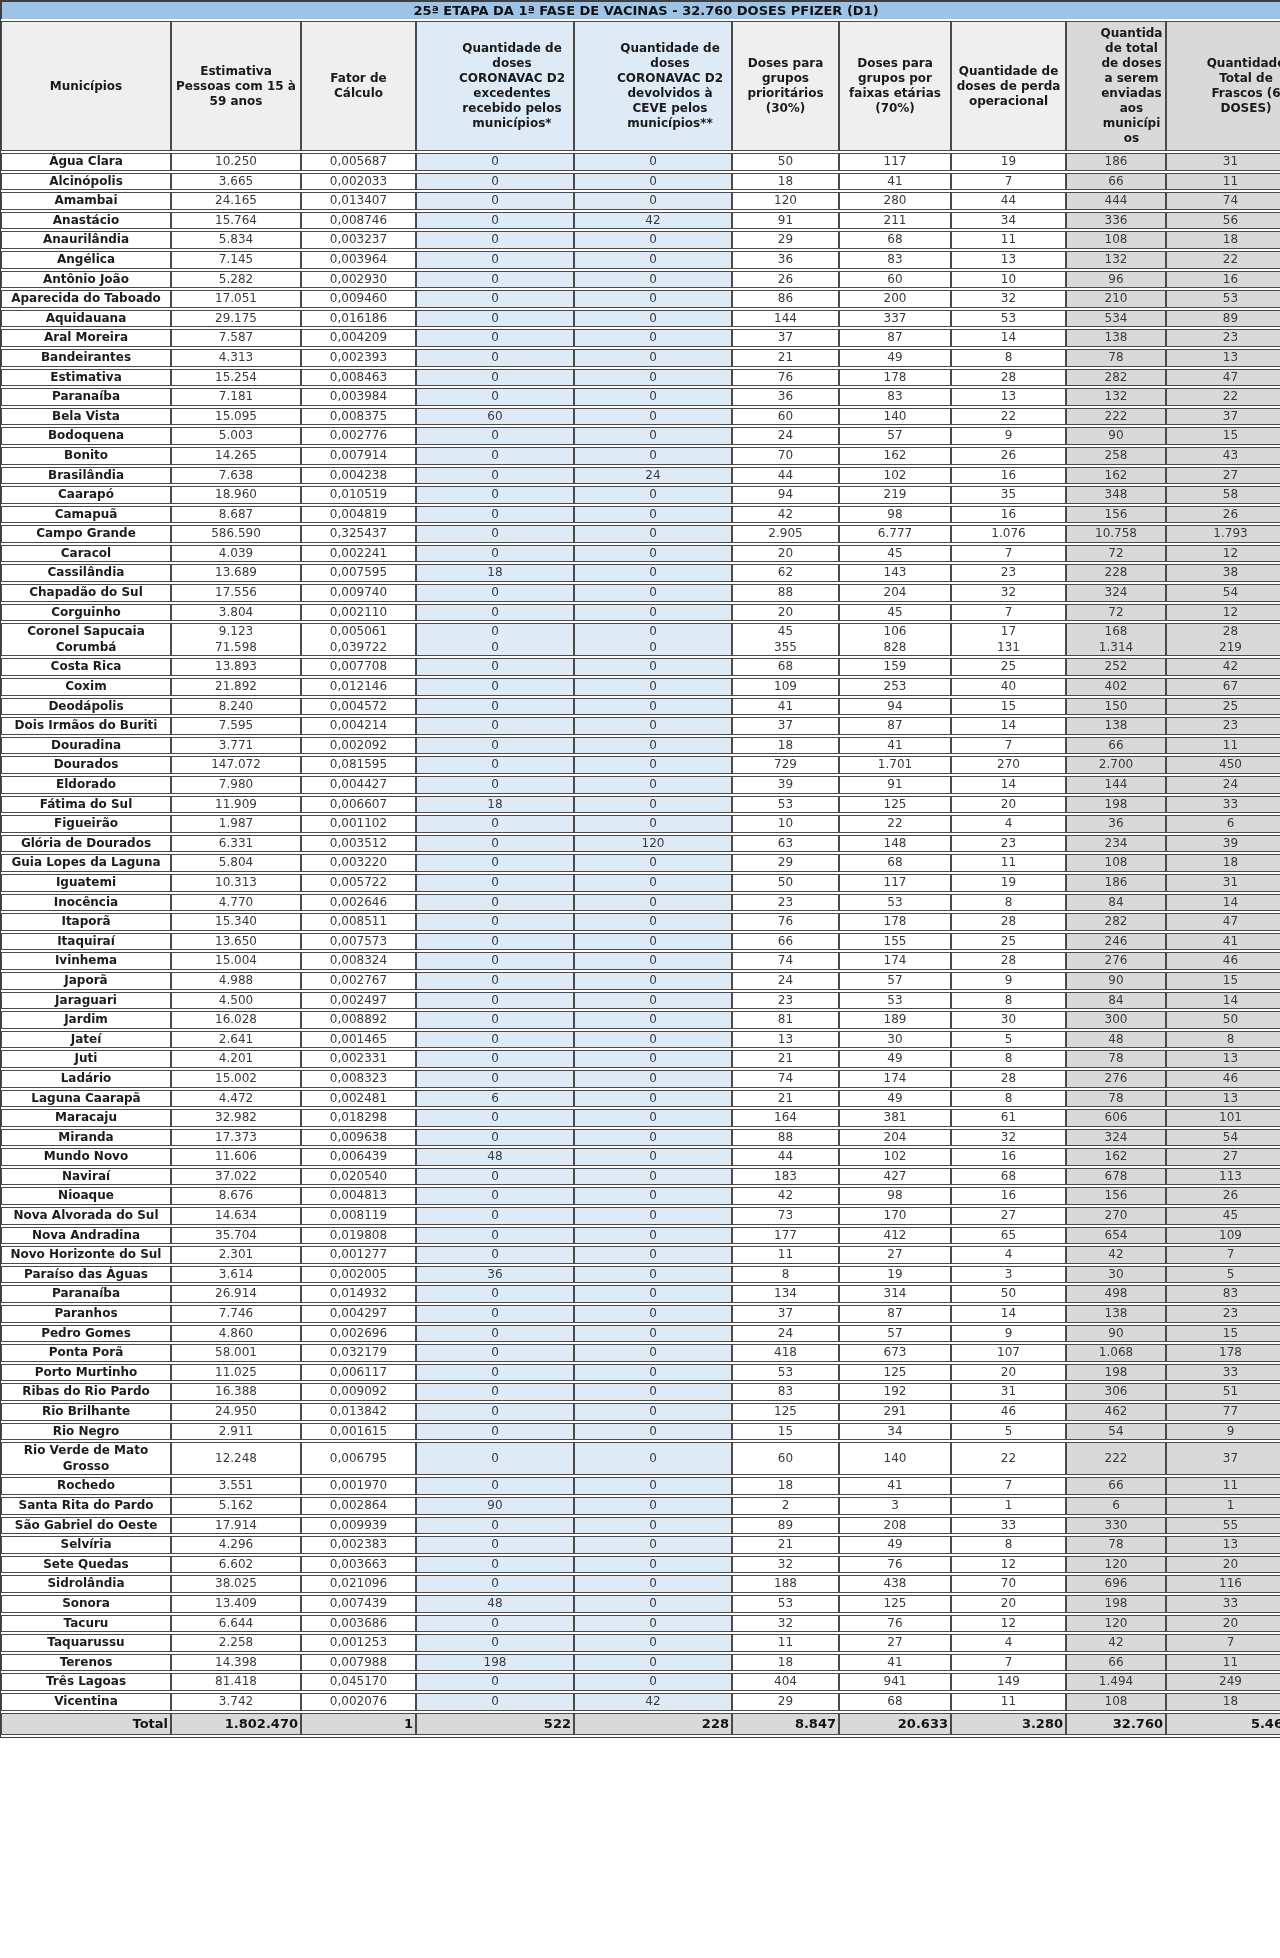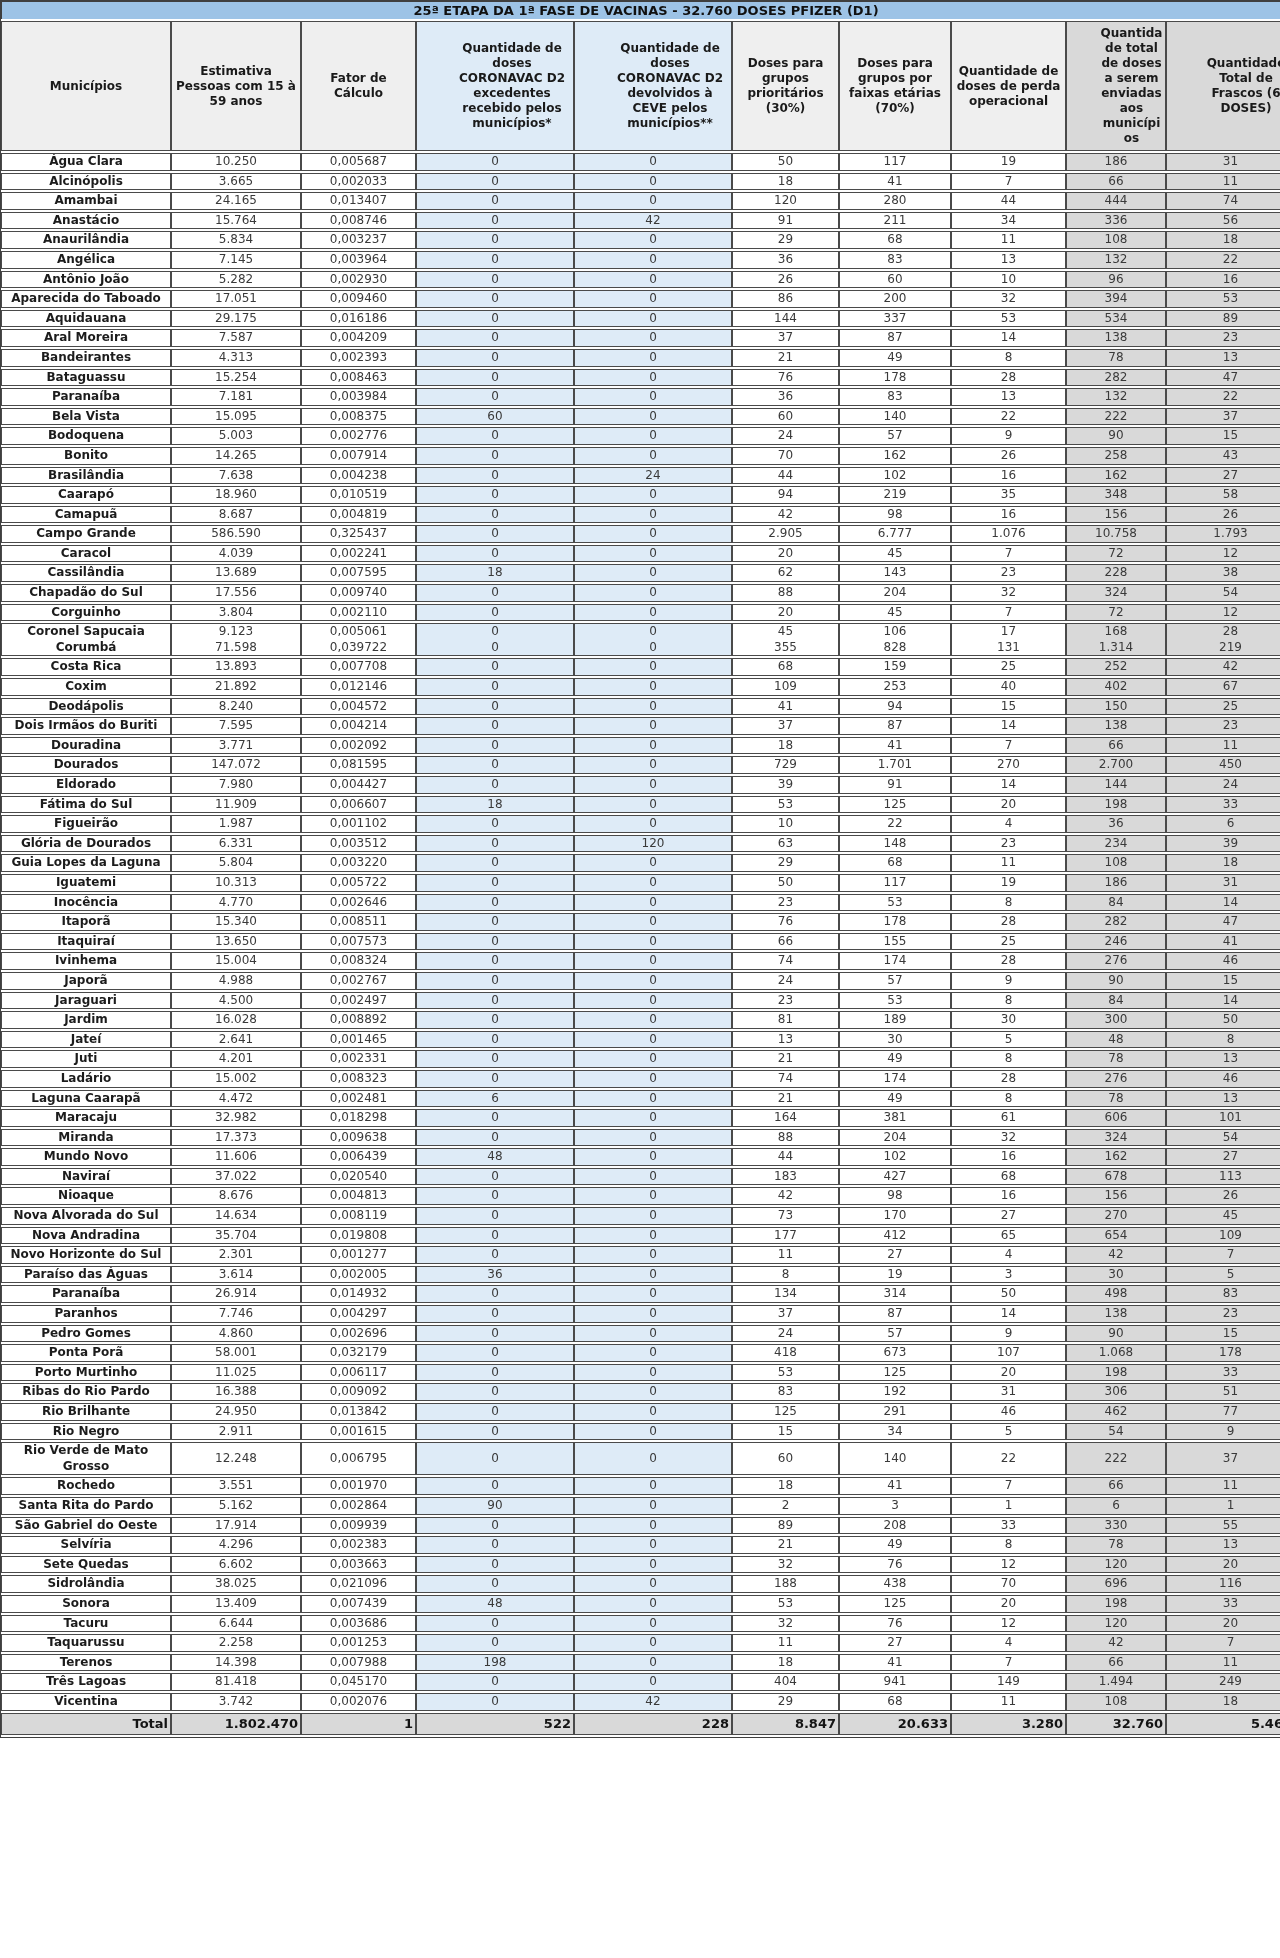--- a/index.html
+++ b/index.html
@@ -154,21 +154,21 @@
         </tr>
         <tr>
           <td class="name">Aparecida do Taboado</td>
           <td>17.051</td>
           <td>0,009460</td>
           <td class="blue">0</td>
           <td class="blue">0</td>
           <td>86</td>
           <td>200</td>
           <td>32</td>
-          <td class="gray">394</td>
+          <td class="gray">210</td>
           <td class="gray">53</td>
         </tr>
         <tr>
           <td class="name">Aquidauana</td>
           <td>29.175</td>
           <td>0,016186</td>
           <td class="blue">0</td>
           <td class="blue">0</td>
           <td>144</td>
           <td>337</td>
@@ -194,21 +194,21 @@
           <td>0,002393</td>
           <td class="blue">0</td>
           <td class="blue">0</td>
           <td>21</td>
           <td>49</td>
           <td>8</td>
           <td class="gray">78</td>
           <td class="gray">13</td>
         </tr>
         <tr>
-          <td class="name">Bataguassu</td>
+          <td class="name">Estimativa</td>
           <td>15.254</td>
           <td>0,008463</td>
           <td class="blue">0</td>
           <td class="blue">0</td>
           <td>76</td>
           <td>178</td>
           <td>28</td>
           <td class="gray">282</td>
           <td class="gray">47</td>
         </tr>

